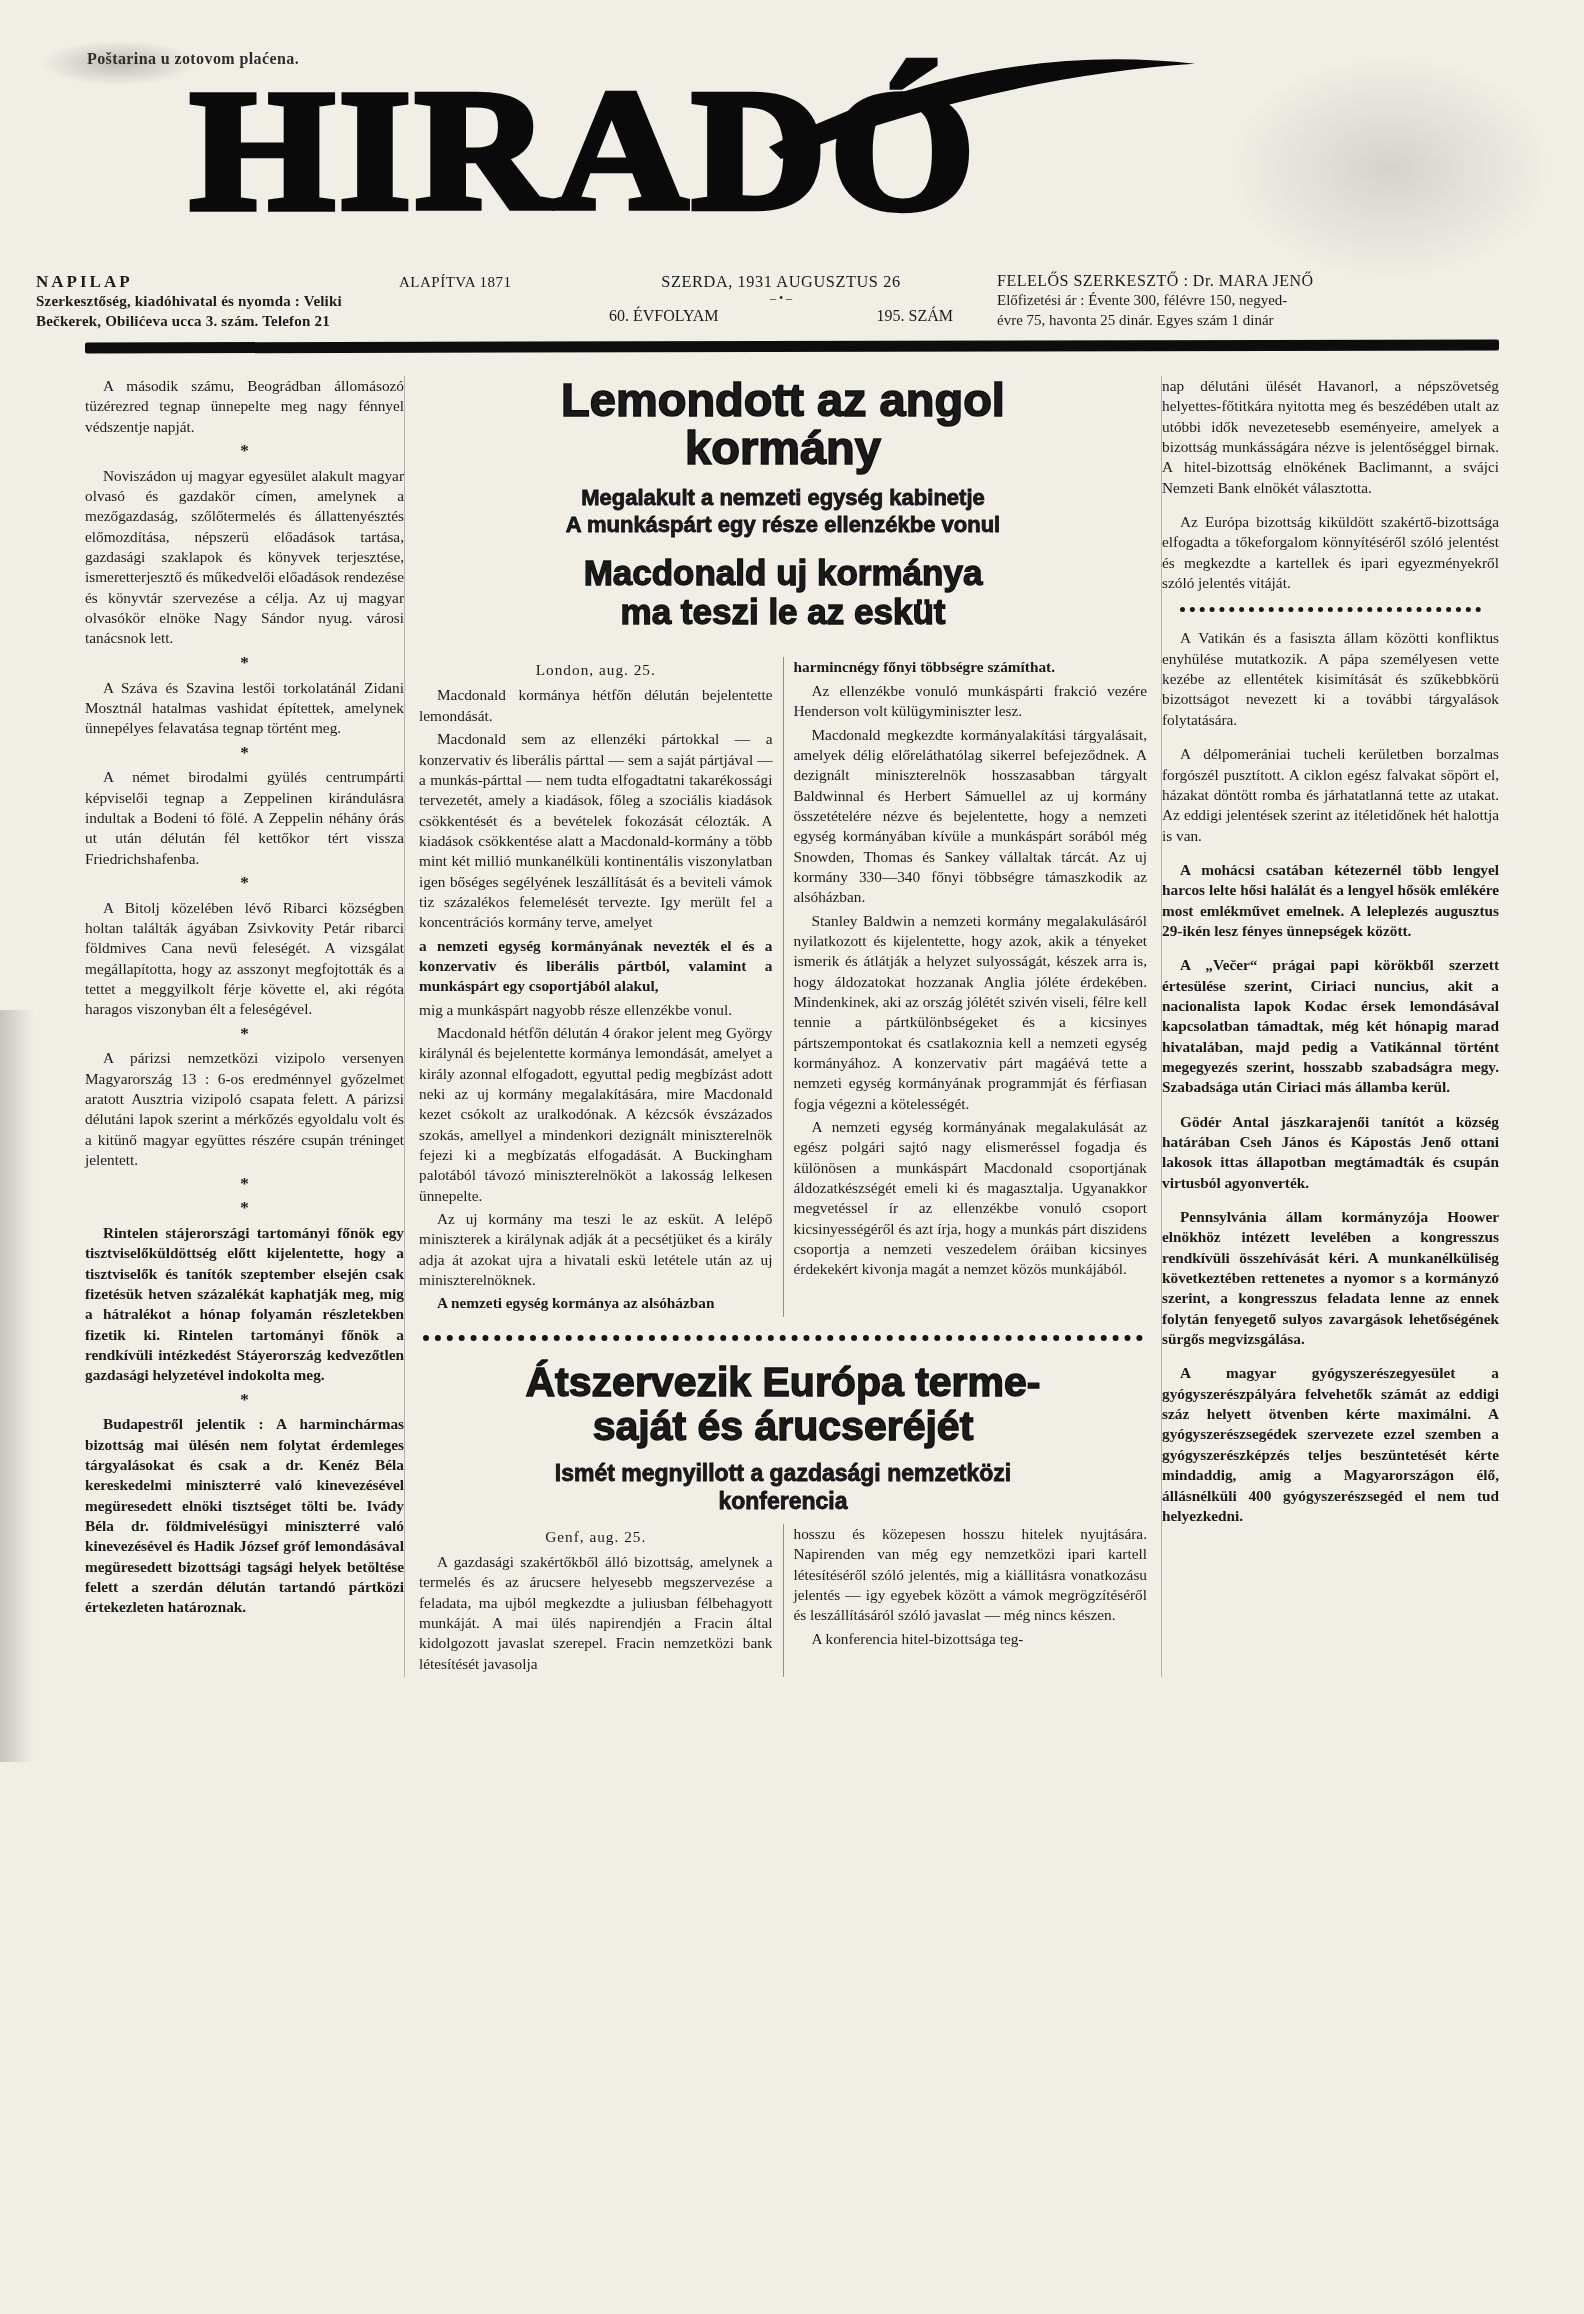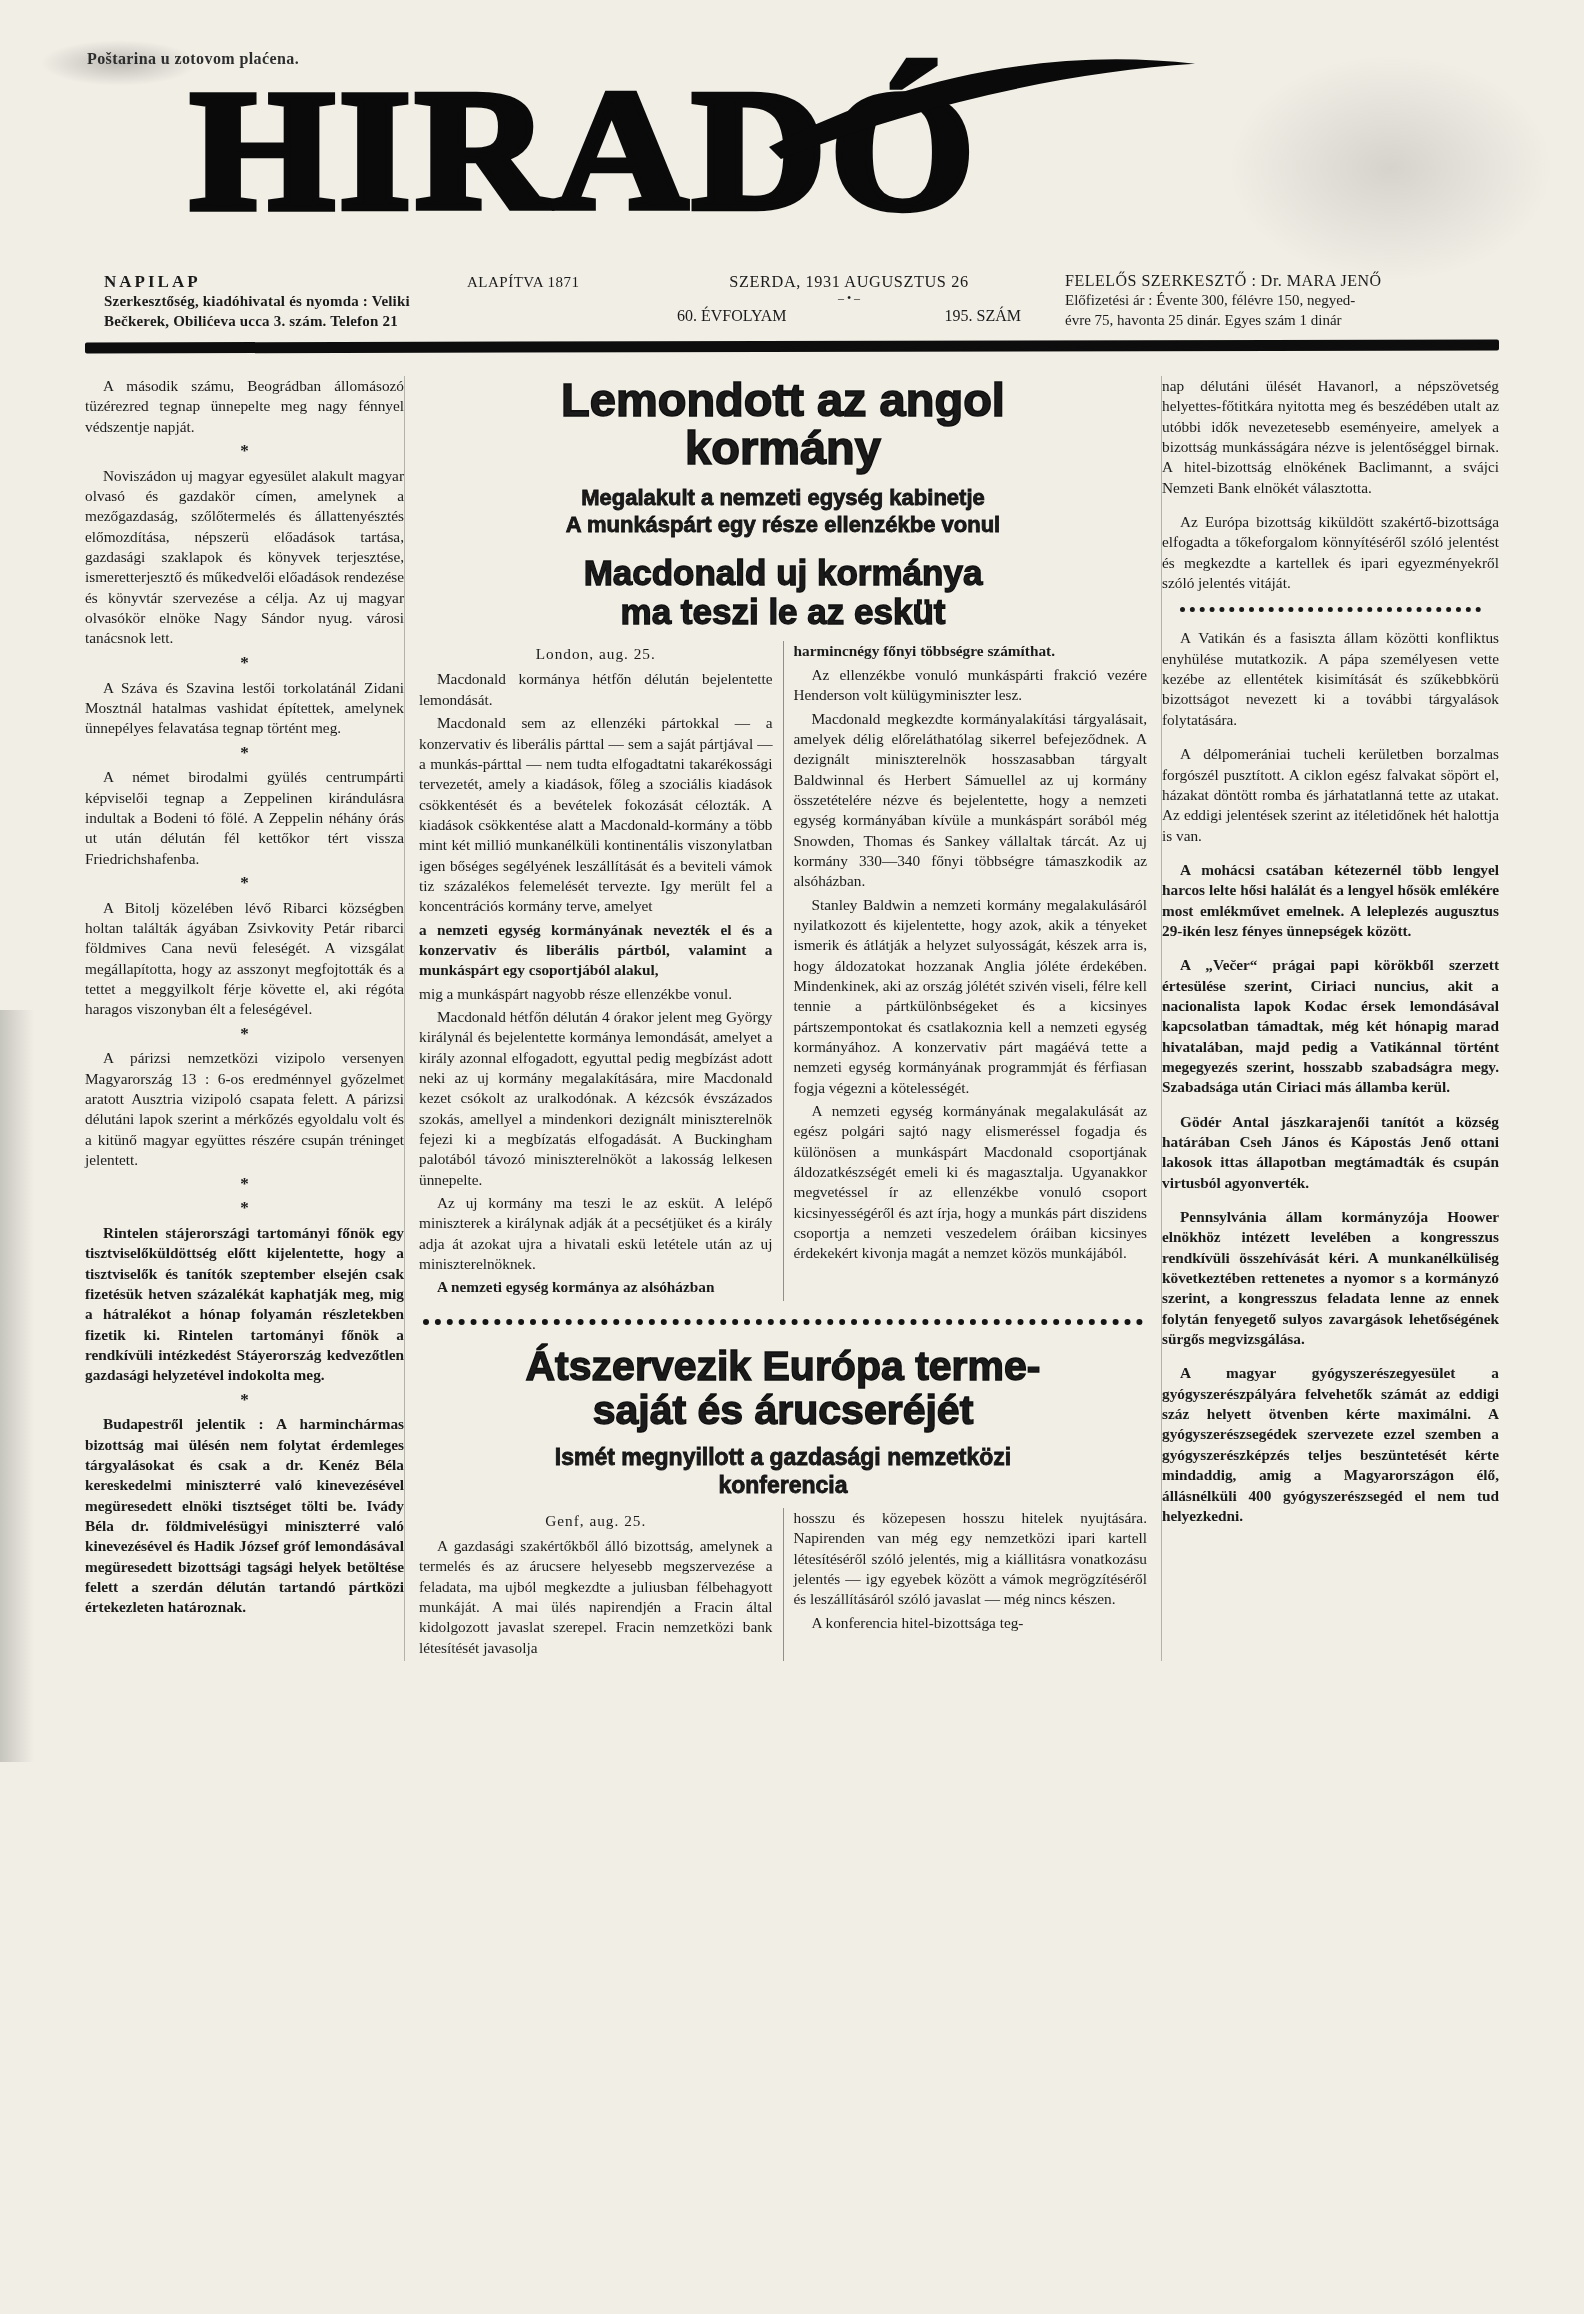--- a/index.html
+++ b/index.html
@@ -21,21 +21,21 @@
   .postal { margin:50px 0 0 87px; font-size:16px; font-weight:bold; color:#2e2e2e; letter-spacing:0.4px; }
 
   .masthead { position:relative; margin:4px 0 0 190px; height:190px; }
   .logo {
     font-family:"Liberation Serif", serif; font-weight:bold;
     font-size:186px; line-height:.92; letter-spacing:4px; color:#0a0a0a;
     -webkit-text-stroke:7px #0a0a0a; display:inline-block; transform:scaleY(.92); transform-origin:top left;
   }
   .swoosh { position:absolute; left:579px; top:-28px; }
 
-  .infobar { display:flex; margin:10px 104px 0; align-items:flex-start; gap:18px; }
+  .infobar { display:flex; margin:10px 36px 0; align-items:flex-start; gap:18px; }
   .ib-a { width:345px; }
   .ib-title { font-weight:bold; font-size:17px; letter-spacing:3px; }
   .ib-a .ib-small { font-weight:bold; font-size:15px; line-height:1.3; letter-spacing:0.2px; }
   .ib-b { width:166px; font-size:15px; padding-top:2px; letter-spacing:0.5px; }
   .ib-c { width:396px; text-align:center; }
   .ib-c .date { font-size:16.3px; letter-spacing:0.6px; }
   .mark { font-size:12px; line-height:1.1; }
   .vol-row { display:flex; justify-content:space-between; padding:2px 26px 0; font-size:16px; }
   .ib-d { flex:1; }
   .ib-d .editor { font-size:16px; letter-spacing:0.5px; }
@@ -48,21 +48,21 @@
   .brief { margin:0; font-size:15.3px; line-height:1.33; text-align:justify; text-indent:18px; }
   .star { text-align:center; font-weight:bold; font-size:17px; line-height:1.1; margin:5px 0; }
 
   .col-mid { border-left:1px solid rgba(0,0,0,.25); border-right:1px solid rgba(0,0,0,.25); padding:0 4px; }
 
   .headline { font-family:"Liberation Sans", sans-serif; font-weight:bold; font-size:47px;
     line-height:1.03; text-align:center; -webkit-text-stroke:1.6px #101010; margin:0 0 12px; }
   .deck { font-family:"Liberation Sans", sans-serif; font-weight:bold; font-size:22px;
     line-height:1.22; text-align:center; -webkit-text-stroke:0.8px #101010; }
   .subheadline { font-family:"Liberation Sans", sans-serif; font-weight:bold; font-size:35px;
-    line-height:1.1; text-align:center; -webkit-text-stroke:1.3px #101010; margin:16px 0 10px; }
+    line-height:1.1; text-align:center; -webkit-text-stroke:1.3px #101010; margin:16px 0 26px; }
   .a2-headline { font-family:Liberation Sans, sans-serif; font-weight:bold; font-size:41px;
     line-height:1.07; text-align:center; -webkit-text-stroke:1.4px #101010; margin:0 0 10px; }
   .a2-deck { font-family:"Liberation Sans", sans-serif; font-weight:bold; font-size:23px;
     line-height:1.25; text-align:center; -webkit-text-stroke:0.8px #101010; margin-bottom:8px; }
 
   .dateline { text-align:center; font-size:15.3px; letter-spacing:1px; margin:4px 0 6px; }
 
   .twocol { display:flex; }
   .subcol { flex:1; padding:0 10px; }
   .subcol-r { border-left:1px solid rgba(0,0,0,.4); }

